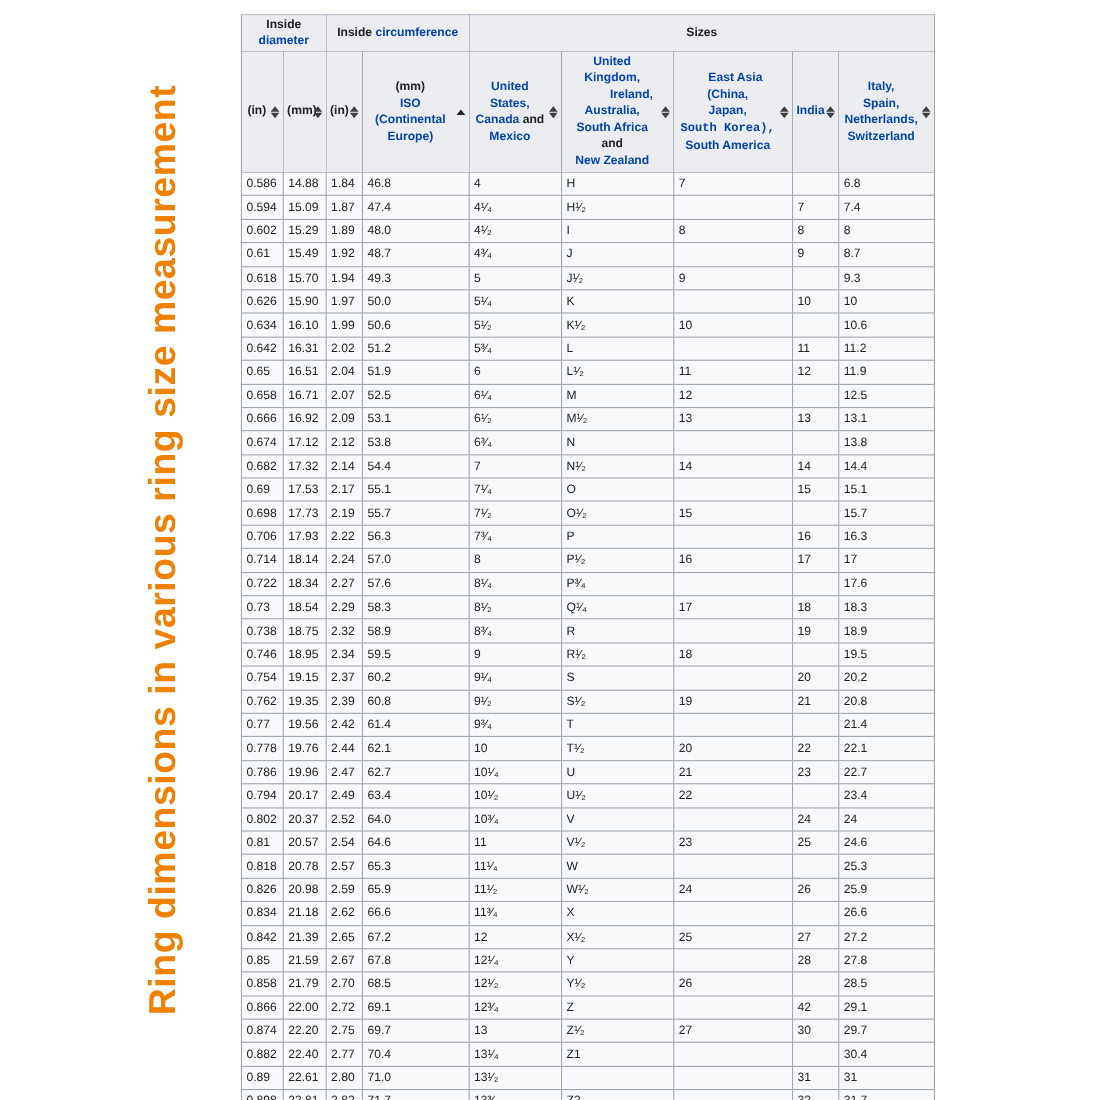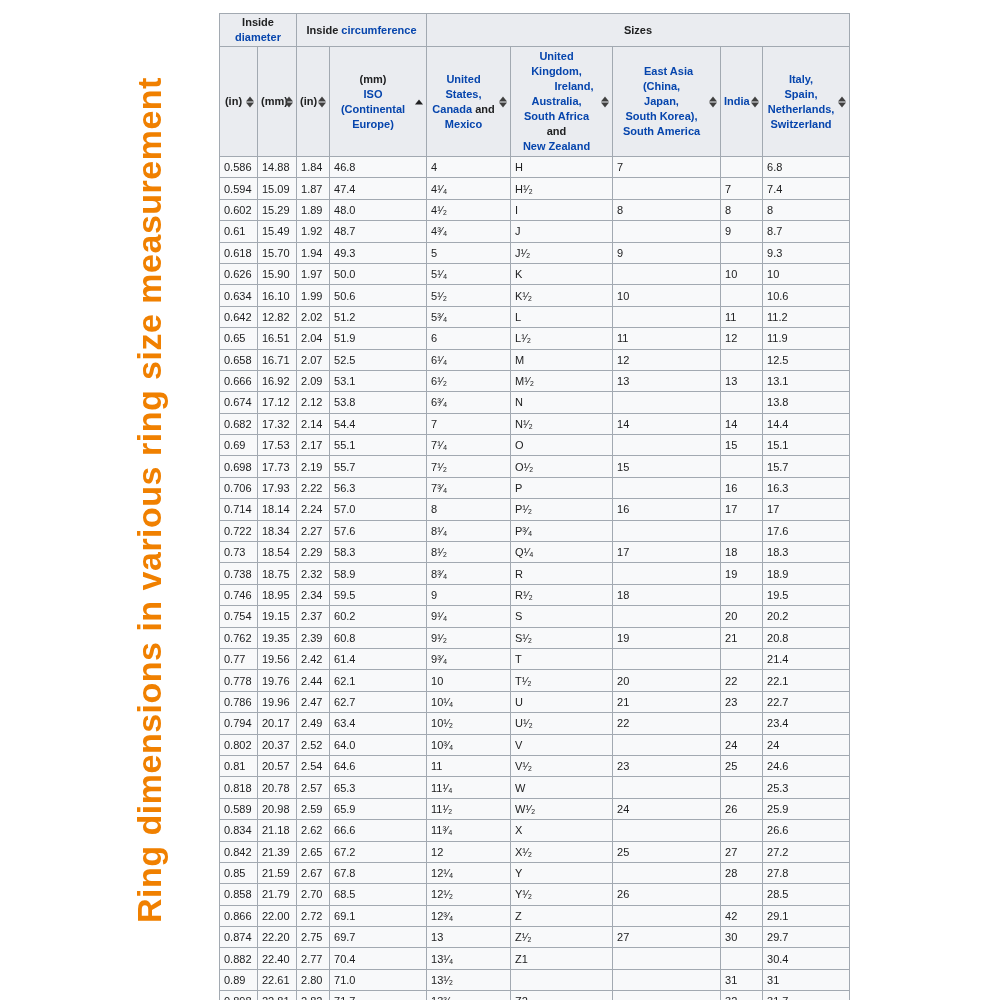--- a/index.html
+++ b/index.html
@@ -114,21 +114,21 @@
           <div><span class="lk" style="color: rgb(6, 69, 173);">South Africa</span><span> and</span></div>
           <div><span class="lk" style="color: rgb(6, 69, 173);">New Zealand</span></div>
           <span class="sorticon">
             <span class="tri-up"></span>
             <span class="tri-down"></span>
           </span>
         </th>
         <th>
           <div><span class="lk" style="color: rgb(6, 69, 173); padding-left: 14px;">East Asia (China,</span></div>
           <div><span class="lk" style="color: rgb(6, 69, 173);">Japan,</span></div>
-          <div><span class="lk" style="color: rgb(6, 69, 173);">South Korea),</span></div>
+          <div><span class="lk" style="color: rgb(6, 69, 173); font-family: Liberation Mono, monospace;">South Korea),</span></div>
           <div><span class="lk" style="color: rgb(6, 69, 173);">South America</span></div>
           <span class="sorticon">
             <span class="tri-up"></span>
             <span class="tri-down"></span>
           </span>
         </th>
         <th>
           <div><span class="lk" style="color: rgb(6, 69, 173);">India</span></div>
           <span class="sorticon">
             <span class="tri-up"></span>
@@ -220,21 +220,21 @@
         <td>1.99</td>
         <td>50.6</td>
         <td>5¹⁄₂</td>
         <td>K¹⁄₂</td>
         <td>10</td>
         <td></td>
         <td>10.6</td>
       </tr>
       <tr>
         <td>0.642</td>
-        <td>12.82</td>
+        <td>16.31</td>
         <td>2.02</td>
         <td>51.2</td>
         <td>5³⁄₄</td>
         <td>L</td>
         <td></td>
         <td>11</td>
         <td>11.2</td>
       </tr>
       <tr>
         <td>0.65</td>
@@ -472,21 +472,21 @@
         <td>20.78</td>
         <td>2.57</td>
         <td>65.3</td>
         <td>11¹⁄₄</td>
         <td>W</td>
         <td></td>
         <td></td>
         <td>25.3</td>
       </tr>
       <tr>
-        <td>0.589</td>
+        <td>0.826</td>
         <td>20.98</td>
         <td>2.59</td>
         <td>65.9</td>
         <td>11¹⁄₂</td>
         <td>W¹⁄₂</td>
         <td>24</td>
         <td>26</td>
         <td>25.9</td>
       </tr>
       <tr>

